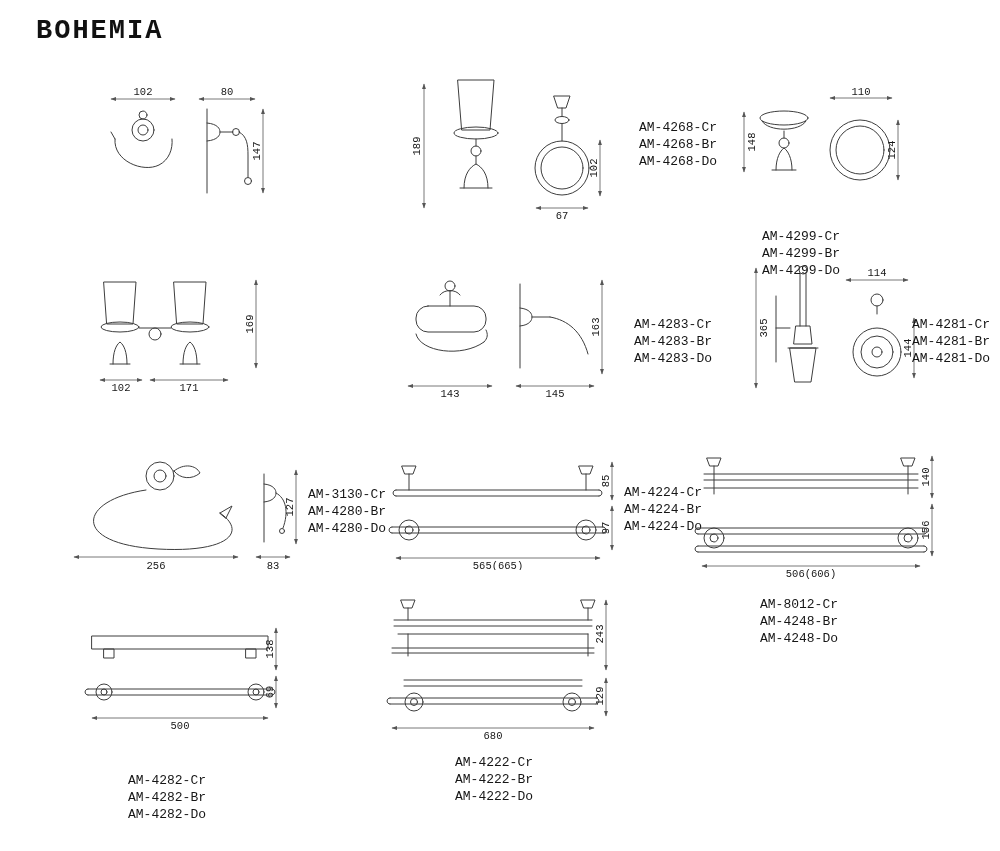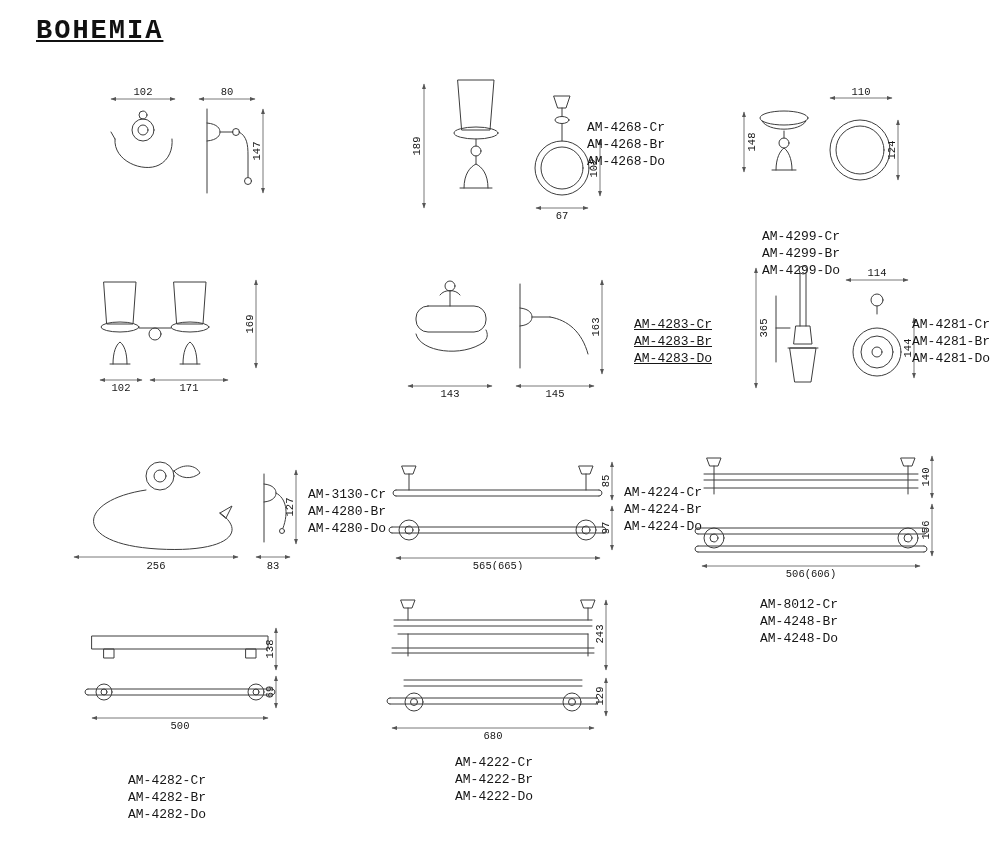--- a/index.html
+++ b/index.html
@@ -6,21 +6,21 @@
   html, body { margin: 0; padding: 0; }
   body {
     width: 1000px; height: 851px;
     background: #ffffff;
     font-family: "Liberation Mono", monospace;
   }
   .sheet { position: relative; width: 1000px; height: 851px; background: #fff; overflow: hidden; }
   .title {
     position: absolute; left: 36px; top: 16px;
     font: 700 27px/1.15 "Liberation Mono", monospace;
-    letter-spacing: 2px; color: #111; text-decoration: underline;
+    letter-spacing: 2px; color: #111;
   }
   .product { position: absolute; }
   .codes {
     position: absolute; white-space: nowrap;
     font: 13px/17px "Liberation Mono", monospace; color: #161616;
   }
   .draw, .draw * { stroke: #3d3d3d; stroke-width: 1; fill: none; stroke-linecap: round; stroke-linejoin: round; }
   .dim { stroke: #555; stroke-width: 0.8; fill: none;
          marker-start: url(#arrow); marker-end: url(#arrow); }
   svg text {
@@ -85,21 +85,21 @@
         <line x1="50" y1="122" x2="82" y2="122"></line>
         <path d="M144,30 L160,30 L156,42 L148,42 Z"></path>
         <line x1="152" y1="42" x2="152" y2="50"></line>
         <ellipse cx="152" cy="54" rx="7" ry="3.5"></ellipse>
         <line x1="152" y1="58" x2="152" y2="75"></line>
         <circle cx="152" cy="102" r="27"></circle>
         <circle cx="152" cy="102" r="21"></circle>
       </g>
     </svg>
   </div>
-  <div class="codes" style="left:587px; top:119px;">
+  <div class="codes" style="left:639px; top:119px;">
     <div>AM-4268-Cr</div>
     <div>AM-4268-Br</div>
     <div>AM-4268-Do</div>
   </div>
 
   <div class="product" style="left:738px; top:86px;">
     <svg width="170" height="130">
       <line class="dim" x1="92" y1="12" x2="154" y2="12"></line>
       <text x="123" y="9">110</text>
       <line class="dim" x1="6" y1="26" x2="6" y2="86"></line>
@@ -162,21 +162,21 @@
         <rect x="24" y="38" width="70" height="26" rx="12"></rect>
         <path d="M24,66 C28,84 70,90 92,74"></path>
         <path d="M92,74 C96,70 96,66 94,62"></path>
         <line x1="128" y1="16" x2="128" y2="100"></line>
         <path d="M128,40 C138,41 140,46 140,49 C140,52 138,57 128,58"></path>
         <line x1="140" y1="49" x2="158" y2="49"></line>
         <path d="M158,49 C176,52 190,64 196,86"></path>
       </g>
     </svg>
   </div>
-  <div class="codes" style="left:634px; top:316px;text-decoration:underline;">
+  <div class="codes" style="left:634px; top:316px;">
     <div>AM-4283-Cr</div>
     <div>AM-4283-Br</div>
     <div>AM-4283-Do</div>
   </div>
 
   <div class="product" style="left:750px; top:262px;">
     <svg width="175" height="165">
       <line class="dim" x1="6" y1="6" x2="6" y2="126"></line>
       <text x="17" y="66" transform="rotate(-90 17 66)">365</text>
       <line class="dim" x1="96" y1="18" x2="158" y2="18"></line>

